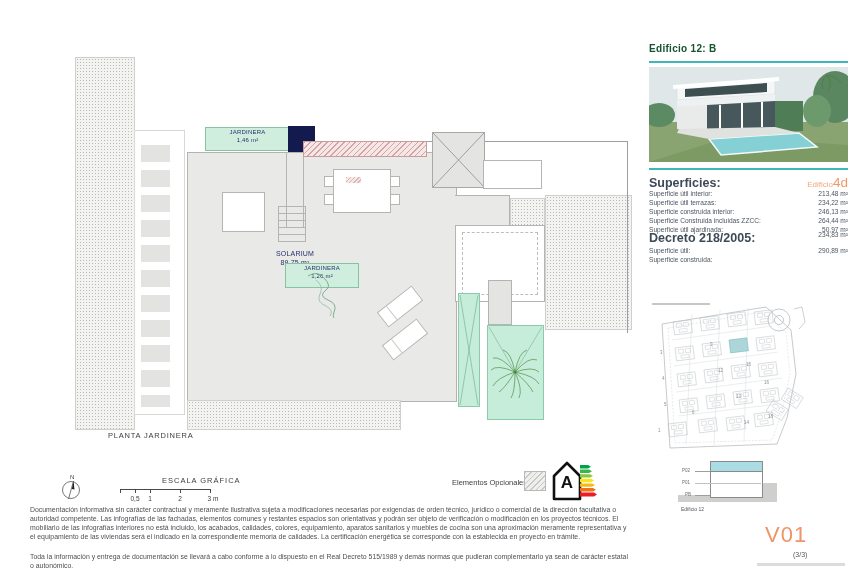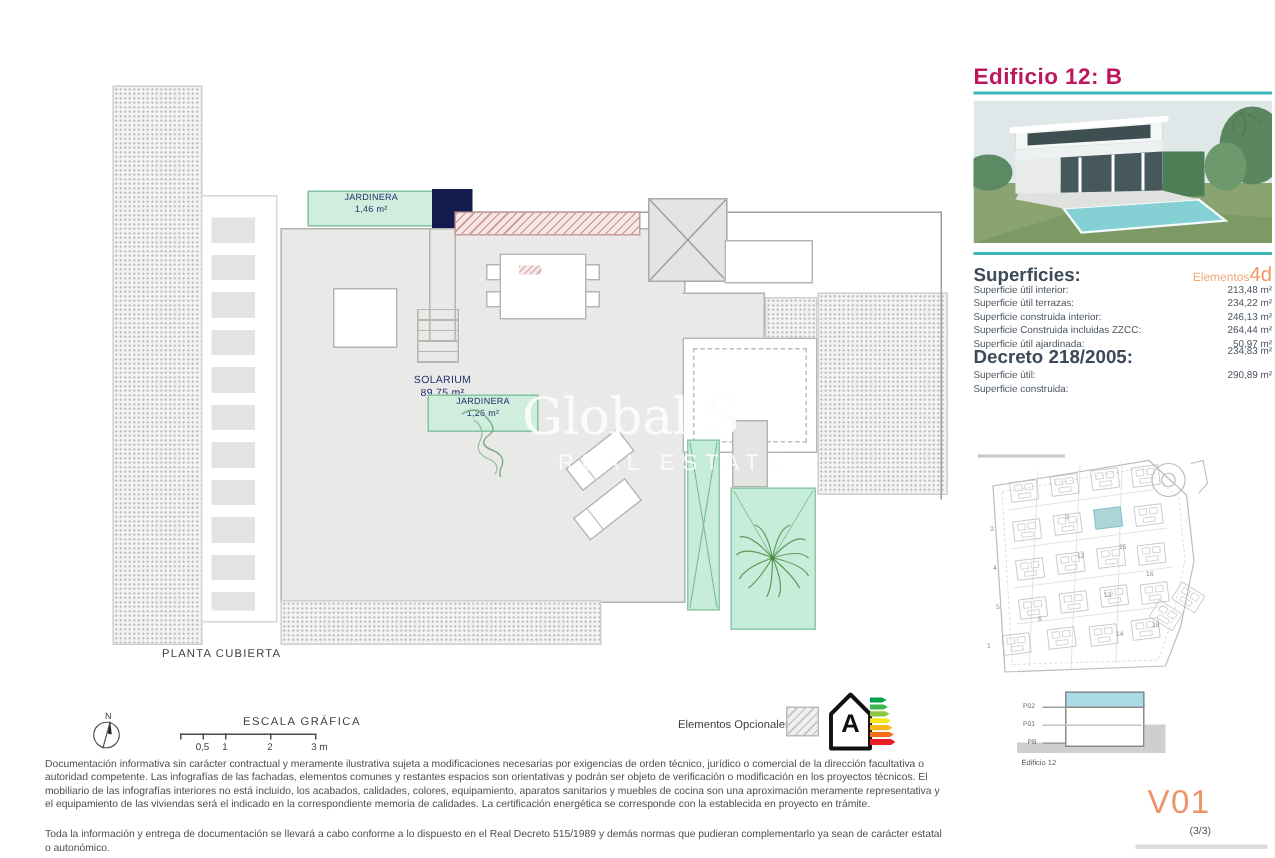--- a/index.html
+++ b/index.html
@@ -26,21 +26,21 @@
   .wm2{font-size:15px;letter-spacing:5px;color:#fdfdfd;opacity:.85;}
 
   
   .disclaimer{color:#4d4f53;font-size:6.9px;line-height:1.32;text-align:left;}
   .swatch{background:repeating-linear-gradient(135deg,#c9c9c7 0 1px,#efefee 1px 4px);border:1px solid #b9b9b6;}
   .scalebar{border-top:1px solid #4a4a4a;position:relative;}
   .tick{position:absolute;top:-1px;width:1px;height:4px;background:#4a4a4a;}
   .ticklbl{position:absolute;top:5px;font-size:6.5px;color:#3d3d3d;transform:translateX(-50%);}
 
   
-  .sb-title{font-size:15px;font-weight:bold;color:#be185d;letter-spacing:.3px;}
+  .sb-title{font-size:10px;font-weight:bold;color:#14532d;letter-spacing:.3px;}
   .teal-rule{background:#3fb6b9;height:2px;}
   .sb-h2{font-size:12.5px;font-weight:bold;color:#3d4a57;}
   .viv{color:#f0a97c;font-size:8px;}
   .viv b{font-size:13.5px;font-weight:normal;color:#ee9966;}
   .srow{display:flex;justify-content:space-between;font-size:6.6px;color:#4b5560;line-height:1.38;}
   .srow .v{text-align:right;white-space:nowrap;}
   .sec-lbl{font-size:4.5px;color:#6b6f73;}
   .v01{font-size:22px;color:#ef9468;letter-spacing:1px;}
   .p33{font-size:7px;color:#55585c;}
 </style>
@@ -149,26 +149,22 @@
             <path d="M27,46 q-10,16 -16,20"></path>
             <path d="M27,46 q0,20 -4,26"></path>
           <path d="M27,46 q8,18 4,26"></path>
             <path d="M27,46 q14,12 18,20"></path>
             <path d="M27,46 q20,4 24,12"></path>
         </g>
         <circle cx="27" cy="46" r="1.6" fill="#4f8a48"></circle>
       </svg>
     </div>
 
-    <div class="abs" style="left:348px;top:258px;width:300px;text-align:left;pointer-events:none;">
-      <div class="wm1">Global S</div>
-      <div class="wm2" style="margin:2px 0 0 24px;">REAL ESTATE</div>
-    </div>
-
-    <div class="abs sheet-label" style="left:108px;top:431px;">PLANTA CUBIERTA</div>
+
+    <div class="abs sheet-label" style="left:108px;top:431px;">PLANTA JARDINERA</div>
   </div>
 
   <svg class="abs" style="left:58px;top:472px;" width="26" height="30" viewBox="0 0 26 30">
     <text x="12" y="7" font-size="6" fill="#3d3d3d" font-family="Liberation Sans">N</text>
     <circle cx="13" cy="18" r="8.5" fill="none" stroke="#555" stroke-width=".8"></circle>
     <line x1="15.5" y1="9" x2="10.5" y2="27" stroke="#555" stroke-width=".8"></line>
     <polygon points="15.5,9 13.8,17 16.5,17.6" fill="#222"></polygon>
   </svg>
 
   <div class="abs sheet-label" style="left:118px;top:476px;letter-spacing:1px;margin-left:44px;">ESCALA GRÁFICA</div>
@@ -235,21 +231,21 @@
       <rect x="126" y="34" width="28" height="30" fill="#4f7d55"></rect>
       <polygon points="60,72 150,66 168,80 72,88" fill="#85d0d4" stroke="#f4fbfb" stroke-width="1.5"></polygon>
       <polygon points="30,62 126,60 150,66 60,72 28,66" fill="#dfe2df"></polygon>
     </svg>
 
     <div class="abs teal-rule" style="left:4px;top:168px;width:199px;"></div>
 
     <div class="abs" style="left:4px;top:175px;width:199px;display:flex;justify-content:space-between;align-items:flex-end;">
       <span class="sb-h2">Superficies:</span>
       <span class="viv">
-        <span>Elementos</span><b>4d</b>
+        <span>Edificio</span><b>4d</b>
       </span>
     </div>
     <div class="abs" id="superficies-rows" style="left:4px;top:189px;width:199px;">
         <div class="srow">
           <span>Superficie útil interior:</span>
           <span class="v">213,48 m²</span>
         </div>
         <div class="srow">
           <span>Superficie útil terrazas:</span>
           <span class="v">234,22 m²</span>

